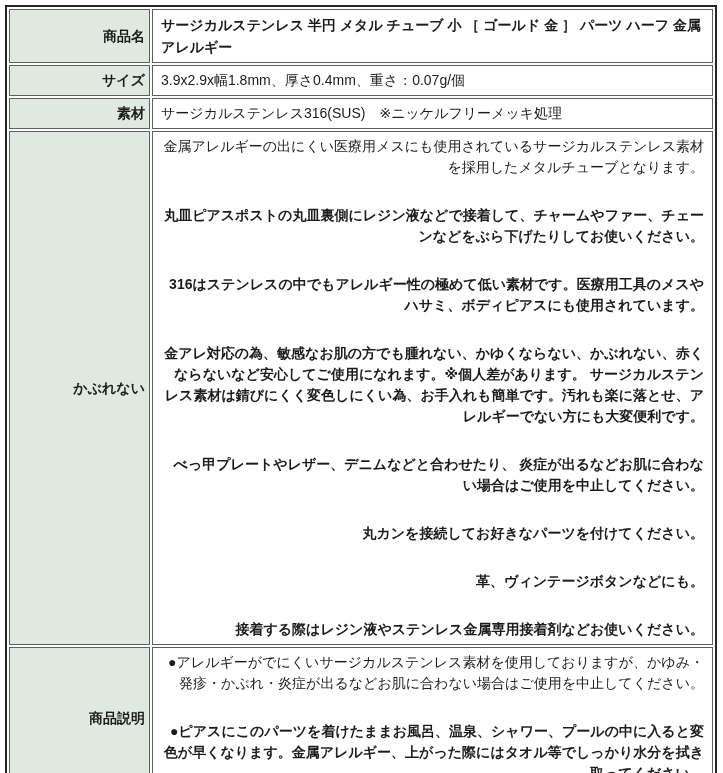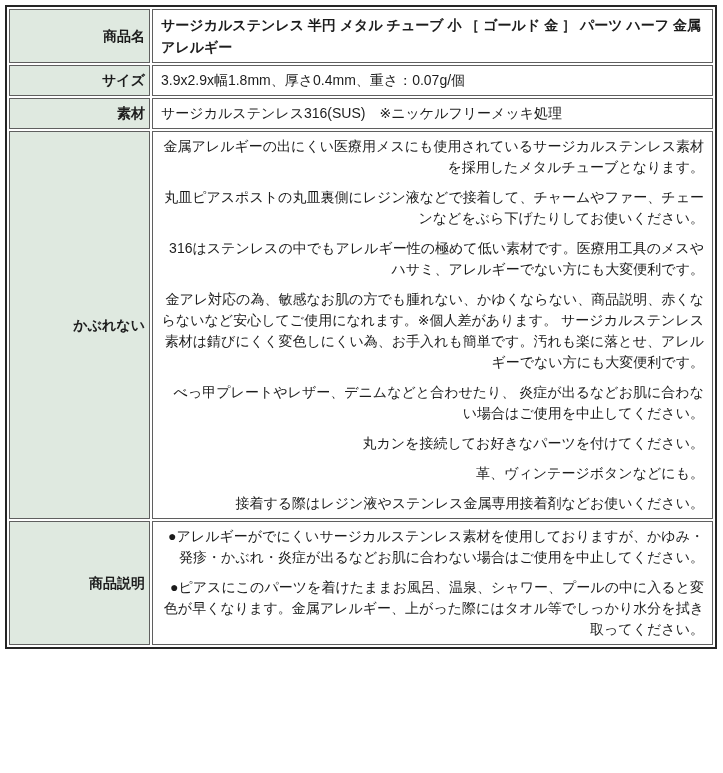--- a/index.html
+++ b/index.html
@@ -35,21 +35,21 @@
     text-align:right;
     font-weight:bold;
     padding:4px 4px;
   }
   td.value-cell{
     background:#ffffff;
     padding:4px 8px;
   }
   td.value-cell.bold{font-weight:bold;}
   .value-cell p{margin:0;text-align:right;}
-  .value-cell p + p{margin-top:9px;}
+  .value-cell p + p{margin-top:27px;font-weight:bold;}
   .row-name .value-cell{line-height:22px;}
 </style>
 </head>
 <body>
 
 <table class="spec-table">
   <colgroup>
     <col class="label-col">
     <col>
   </colgroup>
@@ -68,22 +68,22 @@
       <td class="label-cell" style="height:23px">素材</td>
       <td class="value-cell">サージカルステンレス316(SUS)　※ニッケルフリーメッキ処理</td>
     </tr>
 
 
     <tr>
       <td class="label-cell">かぶれない</td>
       <td class="value-cell">
         <p>金属アレルギーの出にくい医療用メスにも使用されているサージカルステンレス素材を採用したメタルチューブとなります。</p>
         <p>丸皿ピアスポストの丸皿裏側にレジン液などで接着して、チャームやファー、チェーンなどをぶら下げたりしてお使いください。</p>
-        <p>316はステンレスの中でもアレルギー性の極めて低い素材です。医療用工具のメスやハサミ、アレルギーでない方にも大変便利です。</p>
-        <p>金アレ対応の為、敏感なお肌の方でも腫れない、かゆくならない、商品説明、赤くならないなど安心してご使用になれます。※個人差があります。 サージカルステンレス素材は錆びにくく変色しにくい為、お手入れも簡単です。汚れも楽に落とせ、アレルギーでない方にも大変便利です。</p>
+        <p>316はステンレスの中でもアレルギー性の極めて低い素材です。医療用工具のメスやハサミ、ボディピアスにも使用されています。</p>
+        <p>金アレ対応の為、敏感なお肌の方でも腫れない、かゆくならない、かぶれない、赤くならないなど安心してご使用になれます。※個人差があります。 サージカルステンレス素材は錆びにくく変色しにくい為、お手入れも簡単です。汚れも楽に落とせ、アレルギーでない方にも大変便利です。</p>
         <p>べっ甲プレートやレザー、デニムなどと合わせたり、 炎症が出るなどお肌に合わない場合はご使用を中止してください。</p>
         <p>丸カンを接続してお好きなパーツを付けてください。</p>
         <p>革、ヴィンテージボタンなどにも。</p>
         <p>接着する際はレジン液やステンレス金属専用接着剤などお使いください。</p>
       </td>
     </tr>
 
     <tr>
       <td class="label-cell">商品説明</td>
       <td class="value-cell">

